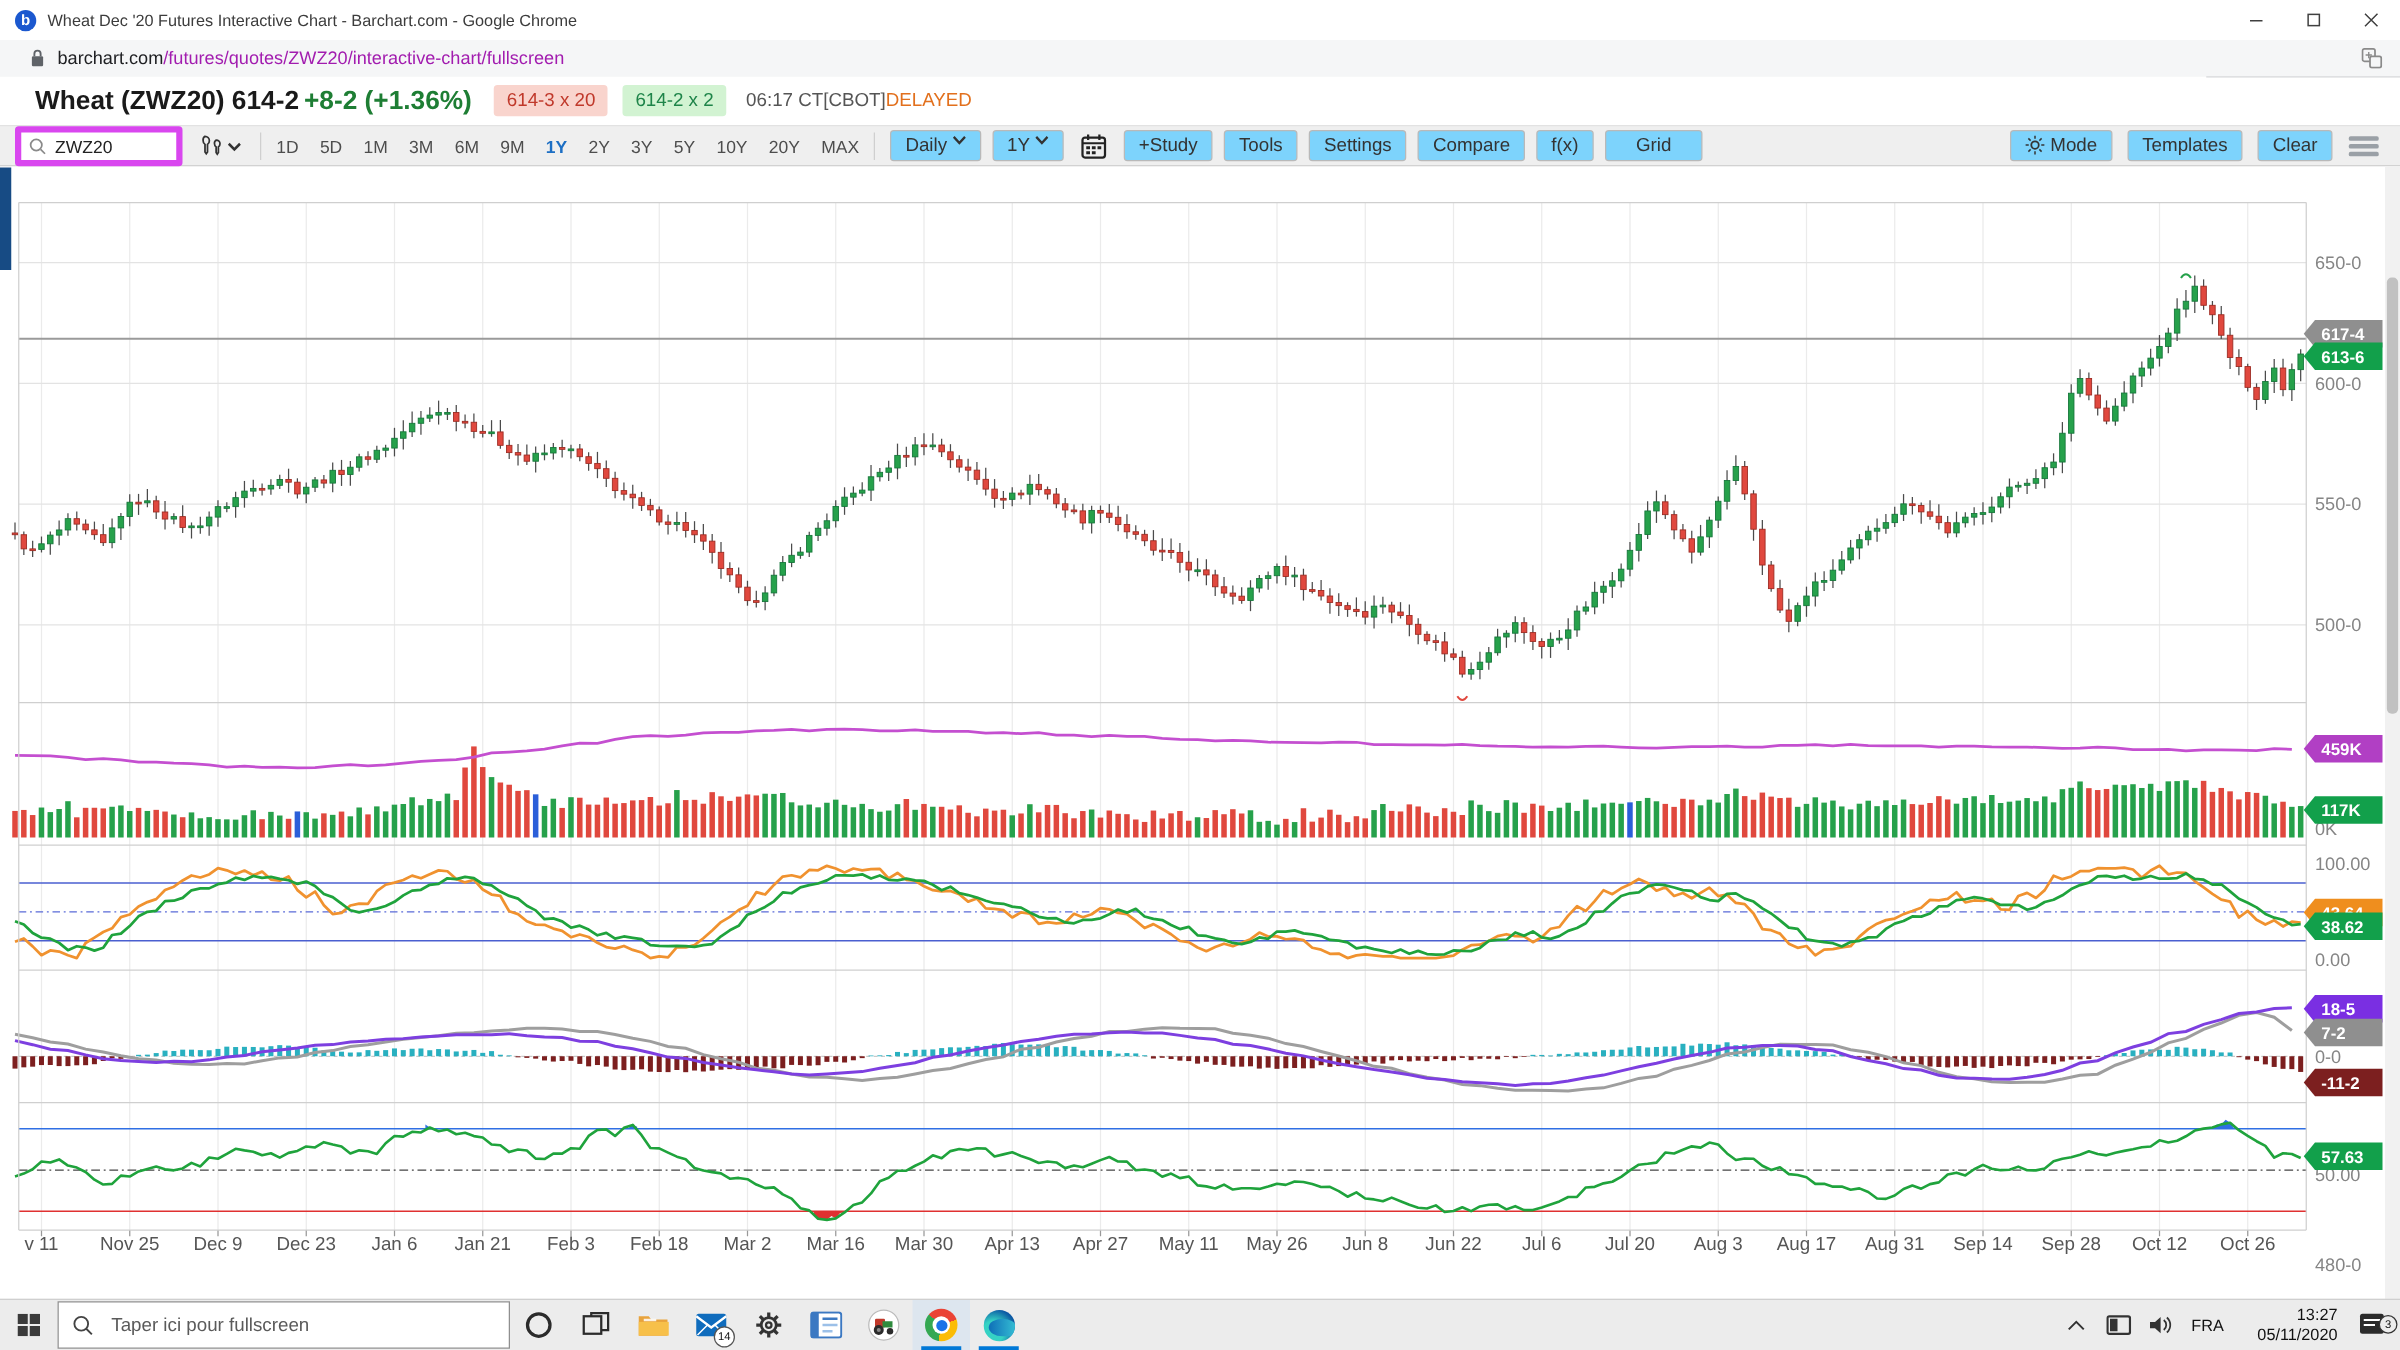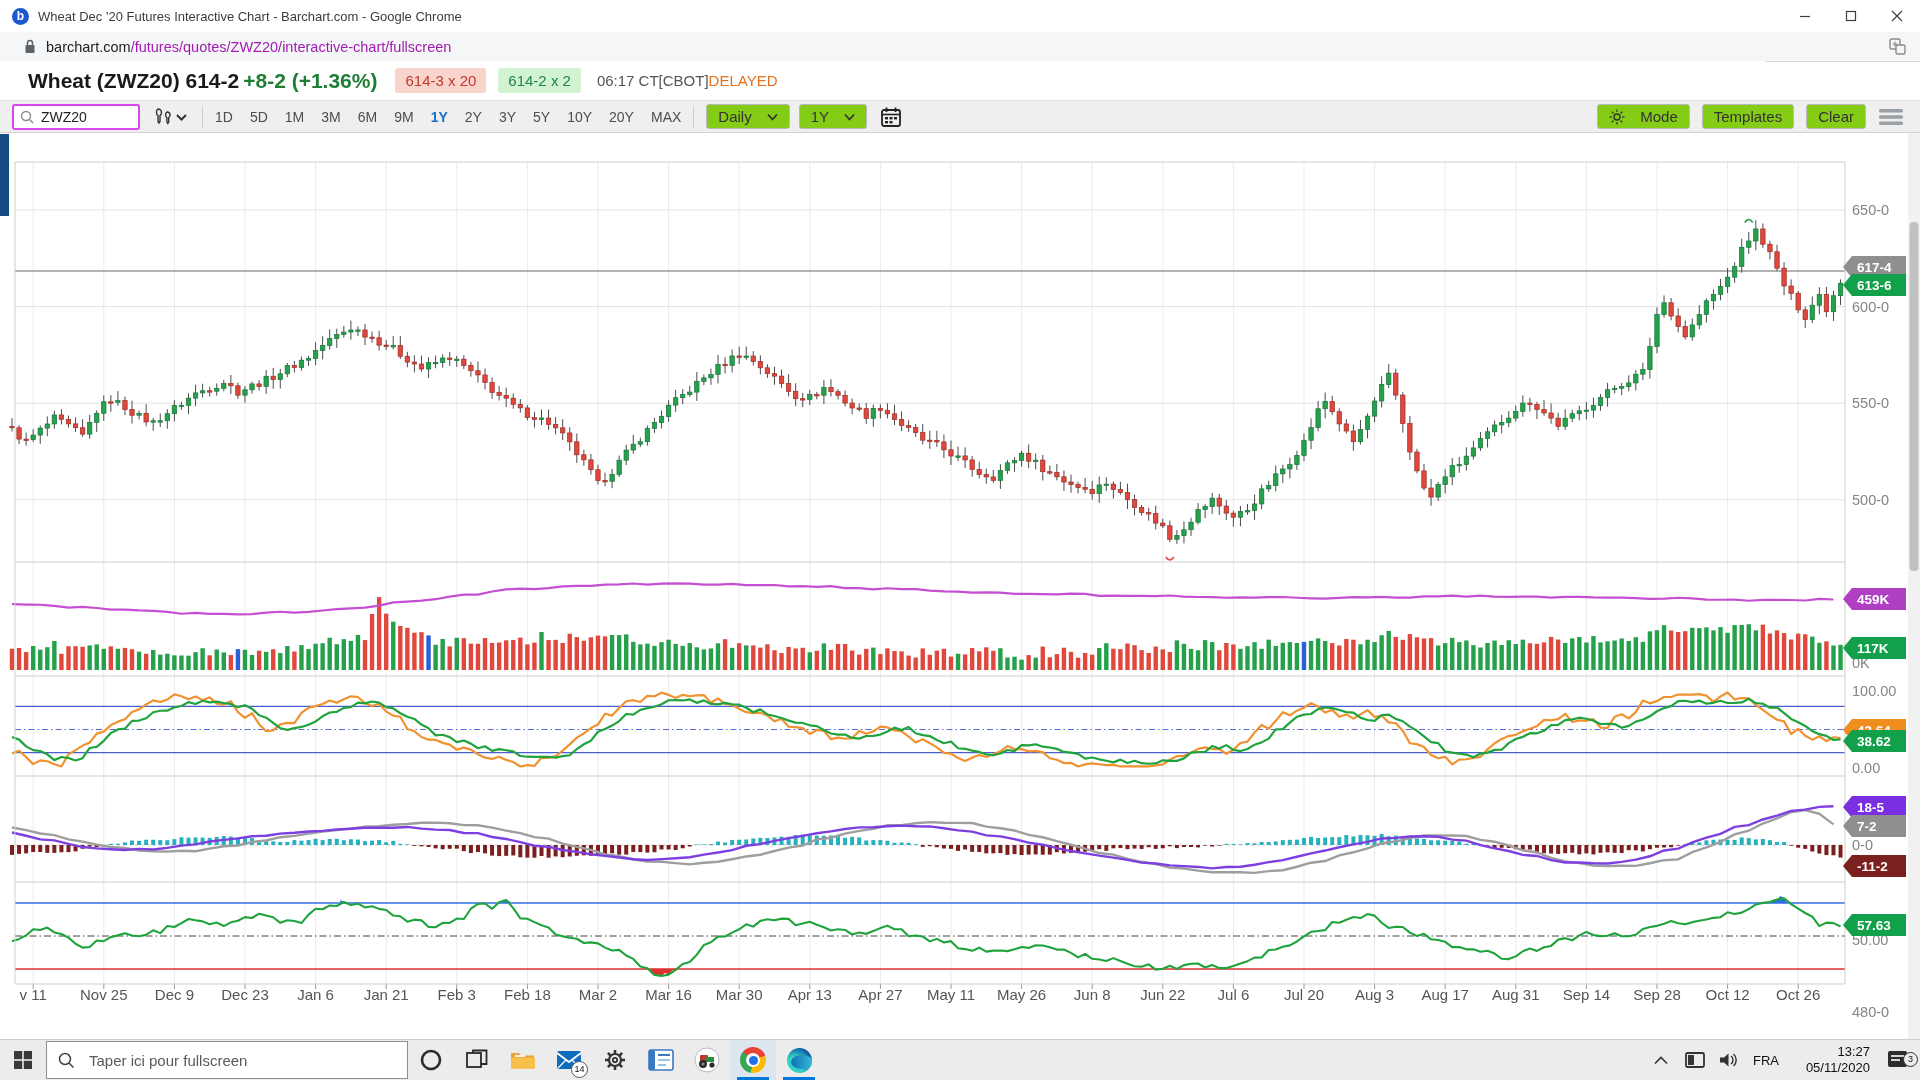--- a/index.html
+++ b/index.html
@@ -23,27 +23,27 @@
   .q-title{font-size:21px;font-weight:bold;color:#1a1a1a;margin-left:28px;}
   .q-change{font-size:21px;font-weight:bold;color:#1e7e34;margin-left:4px;}
   .q-badge{font-size:15px;border-radius:3px;padding:4px 10px;margin-left:18px;}
   .q-badge.bid{background:#f9d4cd;color:#c0392b;}
   .q-badge.ask{background:#d2f3d2;color:#1e8449;margin-left:12px;}
   .q-time{font-size:15px;color:#555;margin-left:16px;}
   .q-time .delayed{color:#e2701d;}
 
   
   .chart-toolbar{position:absolute;top:100px;left:0;width:1920px;height:33px;background:#efefef;border-top:1px solid #e2e2e2;border-bottom:1px solid #d2d2d2;display:flex;align-items:center;box-sizing:border-box;padding:0 12px;}
-  .symbol-box{width:124px;height:22px;background:#fff;border:2px solid #d946ef;border-radius:3px;display:flex;align-items:center;margin-right:10px;}
+  .symbol-box{width:124px;height:22px;background:#fff;border:5px solid #d946ef;border-radius:3px;display:flex;align-items:center;margin-right:10px;}
   .symbol-box input{border:none;outline:none;width:90px;font-size:14px;color:#222;background:transparent;font-family:"Liberation Sans",sans-serif;}
   .tb-sep{width:1px;height:22px;background:#cfcfcf;margin:0 12px;}
   .timeframes{display:flex;gap:17px;font-size:14px;color:#4d4d4d;}
   .timeframes span{cursor:pointer;}
   .timeframes .active{color:#1d6fc4;font-weight:bold;}
-  .tb-btn{background:#84cc16;border:1px solid #b9b9b9;border-radius:3px;color:#333;font-size:15px;padding:3px 11px;display:flex;align-items:center;gap:15px;white-space:nowrap;}
+  .tb-btn{background:#7dd3fc;border:1px solid #b9b9b9;border-radius:3px;color:#333;font-size:15px;padding:3px 11px;display:flex;gap:4px;white-space:nowrap;}
   .tb-group{display:flex;gap:9px;align-items:center;}
   .tb-right{margin-left:auto;display:flex;gap:12px;align-items:center;margin-right:4px;}
   .grid-btn{padding:3px 24px;}
 
   
   .chart-canvas{position:absolute;top:133px;left:0;width:1920px;height:907px;}
   .left-tab{position:absolute;left:0;top:134px;width:9px;height:82px;background:#174b84;}
   svg text{font-family:"Liberation Sans",sans-serif;}
 
   
@@ -161,20 +161,28 @@
           <rect x="2" y="4" width="18" height="16" rx="2" fill="none" stroke="#222" stroke-width="1.8"></rect>
           <line x1="6.5" y1="1.5" x2="6.5" y2="6" stroke="#222" stroke-width="1.8"></line>
           <line x1="15.5" y1="1.5" x2="15.5" y2="6" stroke="#222" stroke-width="1.8"></line>
           <line x1="2" y1="8.5" x2="20" y2="8.5" stroke="#222" stroke-width="1.6"></line>
           <rect x="5" y="11" width="3" height="2.4" fill="#222"></rect>
           <rect x="9.5" y="11" width="3" height="2.4" fill="#222"></rect>
           <rect x="14" y="11" width="3" height="2.4" fill="#222"></rect>
           <rect x="5" y="15" width="3" height="2.4" fill="#222"></rect>
           <rect x="9.5" y="15" width="3" height="2.4" fill="#222"></rect>
         </svg>
+      <span id="tb-buttons" style="display:flex;gap:9px;">
+          <button class="tb-btn">+Study</button>
+          <button class="tb-btn">Tools</button>
+          <button class="tb-btn">Settings</button>
+          <button class="tb-btn">Compare</button>
+          <button class="tb-btn">f(x)</button>
+          <button class="tb-btn grid-btn">Grid</button>
+        </span>
     </div>
     <div class="tb-right">
       <button class="tb-btn">
           <svg width="16" height="16">
             <circle cx="8" cy="8" r="3" fill="none" stroke="#333" stroke-width="1.4"></circle>
             <g stroke="#333" stroke-width="1.2">
               <line x1="8" y1="0.5" x2="8" y2="3"></line>
               <line x1="8" y1="13" x2="8" y2="15.5"></line>
               <line x1="0.5" y1="8" x2="3" y2="8"></line>
               <line x1="13" y1="8" x2="15.5" y2="8"></line>

